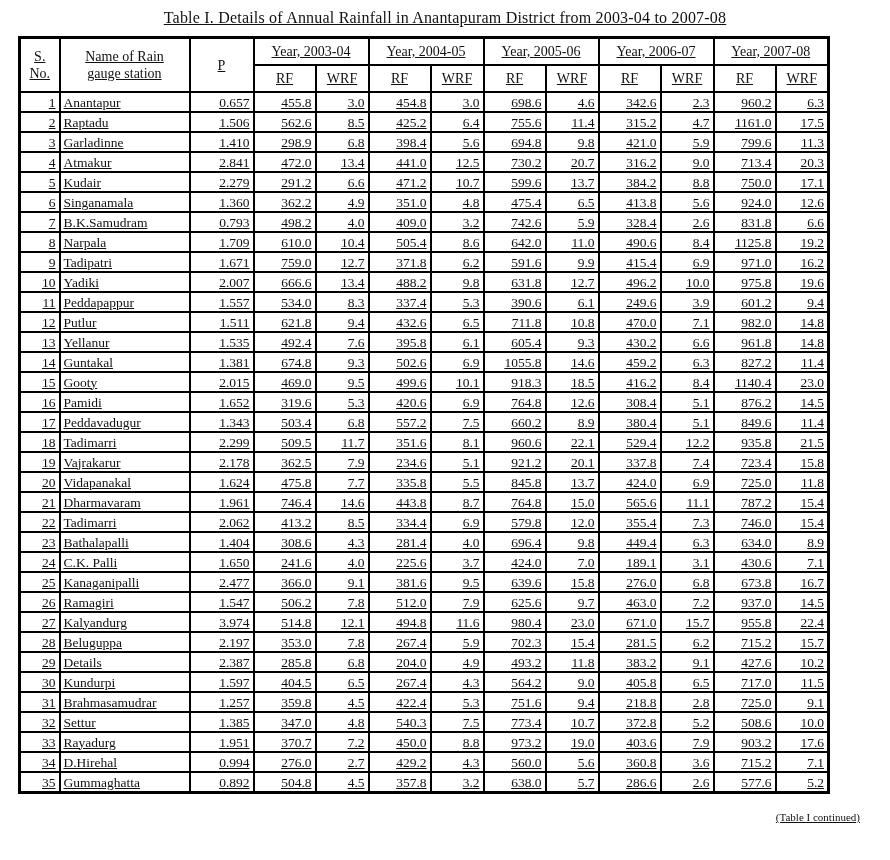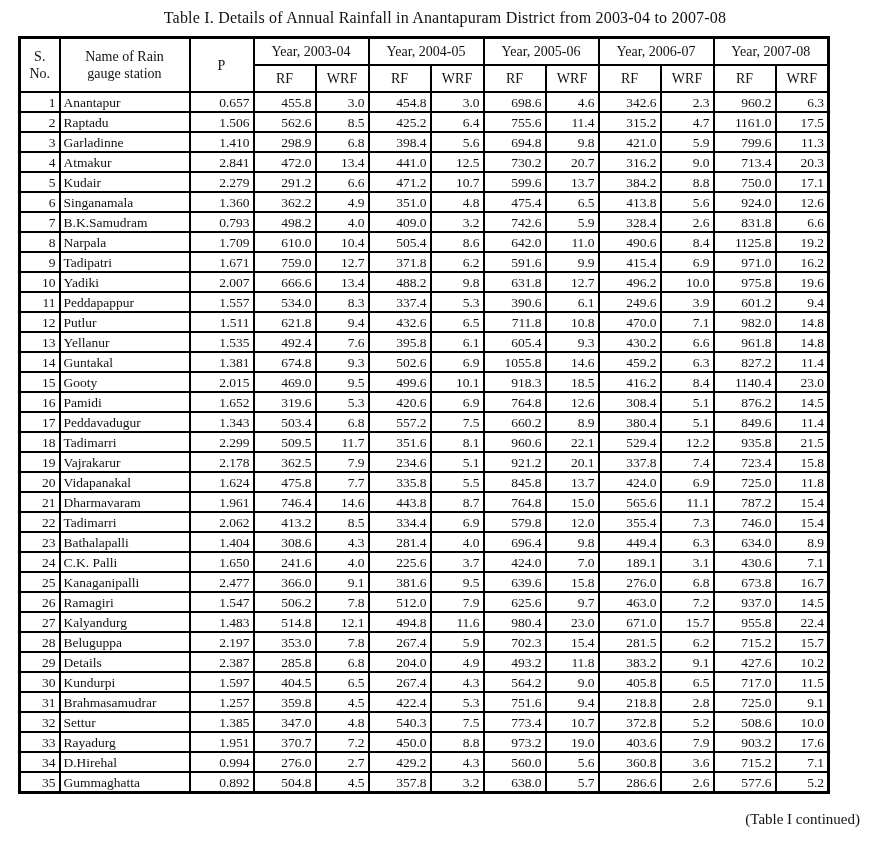--- a/index.html
+++ b/index.html
@@ -9,20 +9,21 @@
     width: 890px;
     height: 860px;
     font-family: "Liberation Serif", "DejaVu Serif", serif;
     color: #111111;
   }
   .page {
     width: 890px;
     height: 860px;
     position: relative;
     overflow: hidden;
+    text-decoration: underline;
   }
   .title {
     text-align: center;
     font-size: 16px;
     margin: 9px 0 9px 0;
     letter-spacing: 0.2px;
   }
   table.rainfall {
     border-collapse: collapse;
     table-layout: fixed;
@@ -51,21 +52,21 @@
     text-align: right;
     padding-right: 4px;
   }
   td.station {
     text-align: left;
     padding-left: 4px;
     border-radius: 6px;
   }
   .footer-note {
     text-align: right;
-    font-size: 15px;
+    font-size: 11px;
     margin: 17px 30px 0 0;
   }
   
   col.c-sno     { width: 40px; }
   col.c-station { width: 130px; }
   col.c-p       { width: 64px; }
   col.c-rf      { width: 62px; }
   col.c-wrf     { width: 53px; }
 </style>
 </head>
@@ -508,21 +509,21 @@
           <td class="num">625.6</td>
           <td class="num">9.7</td>
           <td class="num">463.0</td>
           <td class="num">7.2</td>
           <td class="num">937.0</td>
           <td class="num">14.5</td>
         </tr>
         <tr>
           <td class="num">27</td>
           <td class="station">Kalyandurg</td>
-          <td class="num">1.483</td>
+          <td class="num">3.974</td>
           <td class="num">514.8</td>
           <td class="num">12.1</td>
           <td class="num">494.8</td>
           <td class="num">11.6</td>
           <td class="num">980.4</td>
           <td class="num">23.0</td>
           <td class="num">671.0</td>
           <td class="num">15.7</td>
           <td class="num">955.8</td>
           <td class="num">22.4</td>

